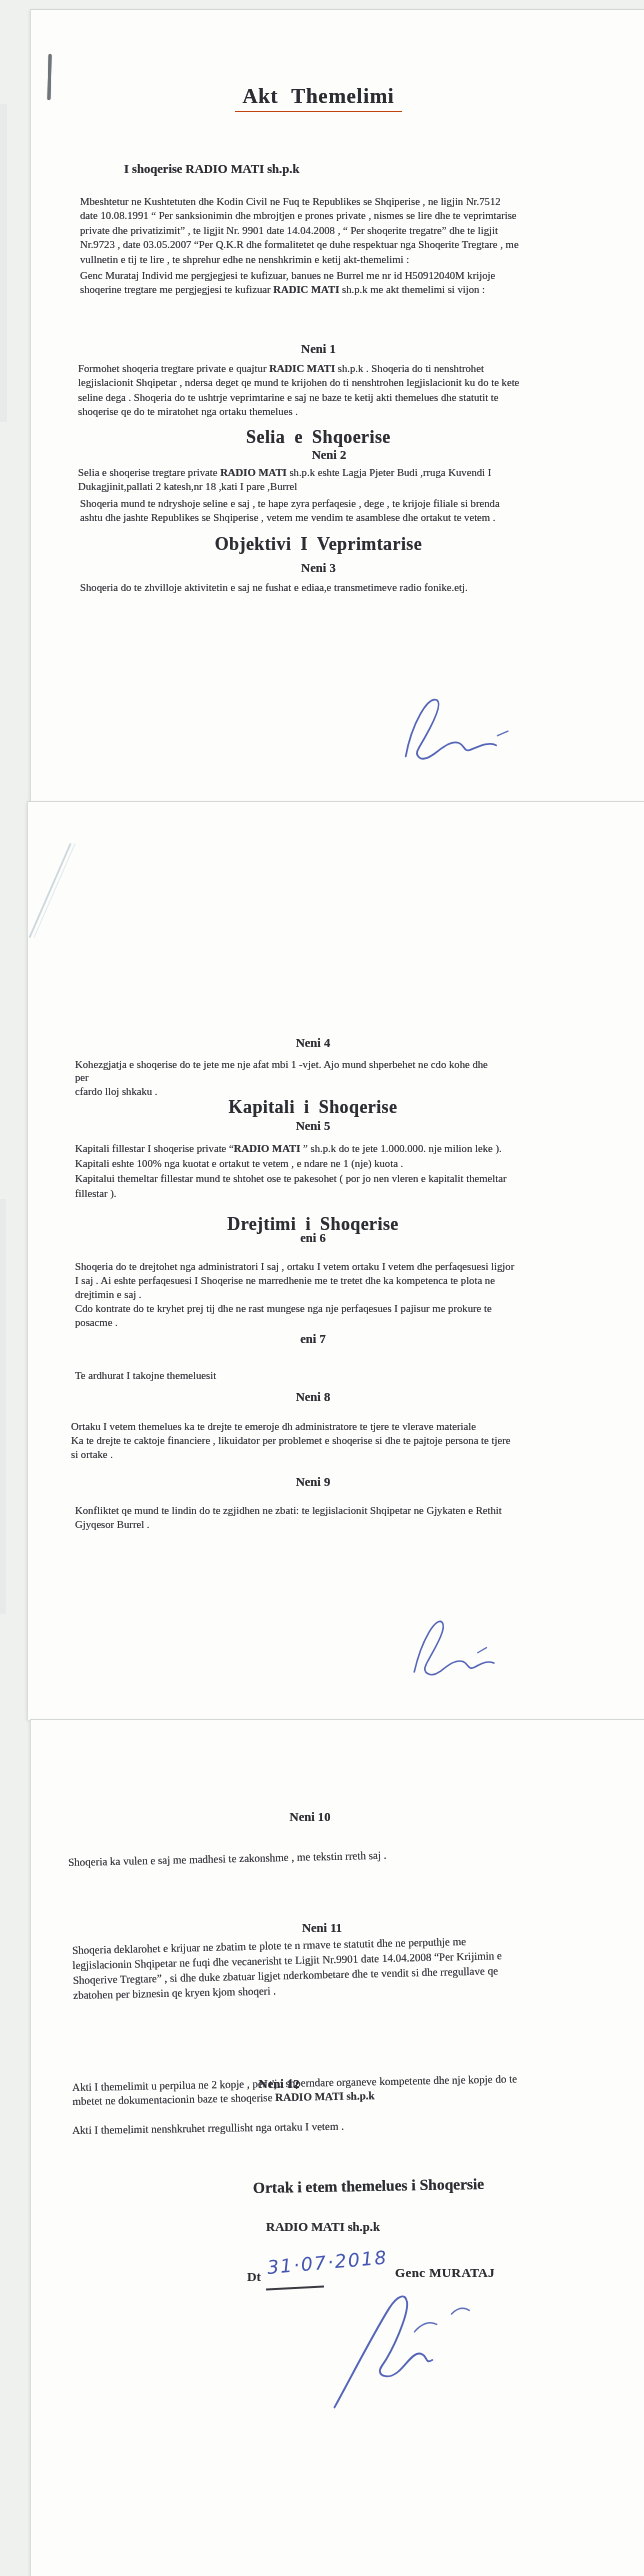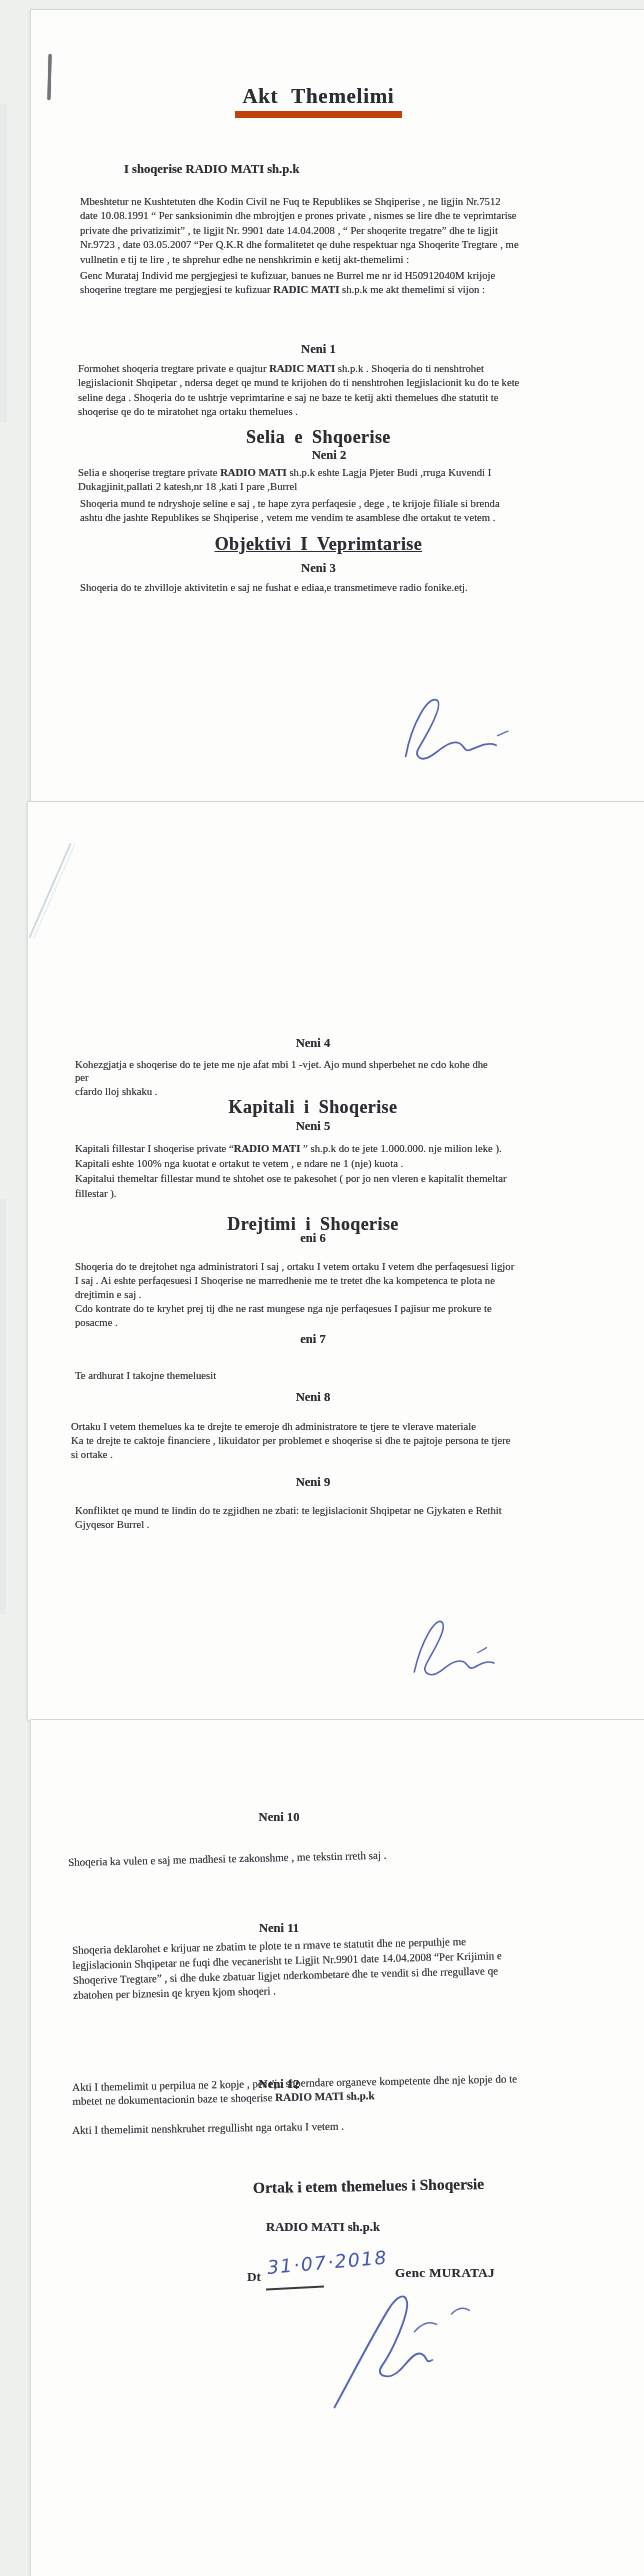--- a/index.html
+++ b/index.html
@@ -22,21 +22,21 @@
   .hsec{position:absolute;font-weight:bold;font-size:18px;color:#2d2d34;
         text-align:center;letter-spacing:0.4px;word-spacing:4.4px;
         text-shadow:0 0 0.4px rgba(40,40,50,.55);}
   .hneni{position:absolute;font-weight:bold;font-size:12.6px;color:#2d2d34;
          text-align:center;text-shadow:0 0 0.3px rgba(40,40,50,.5);}
   .title{
     position:absolute;text-align:center;
     font-size:21px;font-weight:bold;letter-spacing:0.7px;word-spacing:7.4px;
     color:#2c2c33;text-shadow:0 0 0.4px rgba(40,40,50,.6);
   }
-  .title span{display:inline-block;border-bottom:7px solid #c2410c;padding:0 7.4px 2.2px 7.4px;}
+  .title span{display:inline-block;border-bottom:1px solid #c2410c;padding:0 7.4px 2.2px 7.4px;}
   .subtitle{position:absolute;font-weight:bold;font-size:12.6px;color:#2d2d34;
             text-shadow:0 0 0.4px rgba(40,40,50,.5);}
   .staple{position:absolute;width:3px;height:46px;background:#70757a;
           border-radius:1.5px;transform:rotate(1.5deg);
           box-shadow:0 0 0.7px #555;}
   .sig{position:absolute;}
   .ink-text{
     position:absolute;font-family:"DejaVu Sans",sans-serif;font-style:italic;
     color:#4355b0;letter-spacing:1.5px;
   }
@@ -83,21 +83,21 @@
   <div class="hneni" style="left:35px;top:438px;width:526px;">Neni 2</div>
 
   <div class="bl" style="left:47px;top:455px;">
     <span>Selia e shoqerise tregtare private </span><b>RADIO MATI</b><span> sh.p.k eshte  Lagja Pjeter Budi ,rruga Kuvendi I</span><br>
     <span>Dukagjinit,pallati 2 katesh,nr 18 ,kati I pare ,Burrel</span>
   </div>
 
   <div class="bl lines" style="left:49px;top:486px;">Shoqeria mund te ndryshoje seline e saj , te hape zyra perfaqesie , dege , te krijoje filiale si brenda
 ashtu dhe jashte Republikes se Shqiperise , vetem me vendim te asamblese dhe ortakut te vetem .</div>
 
-  <div class="hsec" style="left:24.4px;top:524px;width:526px;text-decoration:underline;">Objektivi I  Veprimtarise</div>
+  <div class="hsec" style="left:24.4px;top:524px;width:526px;">Objektivi I  Veprimtarise</div>
   <div class="hneni" style="left:24.4px;top:551px;width:526px;">Neni 3</div>
 
   <div class="bl" style="left:49px;top:570px;">Shoqeria do te zhvilloje aktivitetin e saj ne fushat e   ediaa,e transmetimeve radio fonike.etj.</div>
 
   <svg class="sig" style="left:354px;top:678px;" width="137" height="93" viewBox="0 0 185 125">
     <path d="M28,92 C36,48 58,10 70,16 C80,22 58,60 46,80 C38,93 50,100 63,91 C76,82 88,70 100,74 C108,77 106,87 116,83 C128,78 140,72 150,77" fill="none" stroke-width="2.4" stroke-linecap="round" opacity="0.9" stroke="#4355b0"></path>
     <path d="M152,64 l14,-6" fill="none" stroke-width="2" stroke-linecap="round" opacity="0.85" stroke="#4355b0"></path>
   </svg>
 </div>
 
@@ -143,24 +143,24 @@
 Gjyqesor  Burrel  .</div>
 
   <svg class="sig" style="left:370px;top:808px;" width="107" height="87" viewBox="0 0 145 118">
     <path d="M22,84 C32,40 52,8 60,17 C67,26 46,58 38,74 C32,86 45,92 56,84 C67,76 78,66 88,70 C96,73 95,83 105,77 C113,72 122,68 130,72" fill="none" stroke-width="2.2" stroke-linecap="round" opacity="0.9" stroke="#4355b0"></path>
     <path d="M108,58 l12,-7" fill="none" stroke-width="1.8" stroke-linecap="round" opacity="0.85" stroke="#4355b0"></path>
   </svg>
 </div>
 
 <div class="page" style="left:30px;top:1719px;width:614px;height:857px;">
 
-  <div class="hneni" style="left:0;top:90px;width:496px;">Neni 10</div>
+  <div class="hneni" style="left:0;top:90px;width:496px;padding-left:31px;">Neni 10</div>
   <div class="bl" style="left:37px;top:135px;font-size:11px;transform:rotate(-1.3deg);transform-origin:left top;">Shoqeria ka vulen e saj me madhesi te zakonshme , me tekstin rreth saj .</div>
 
-  <div class="hneni" style="left:0;top:201px;width:496px;">Neni 11</div>
+  <div class="hneni" style="left:0;top:201px;width:496px;padding-left:43px;">Neni 11</div>
   <div class="bl lines" style="left:41px;top:223px;line-height:15px;font-size:11px;transform:rotate(-1.3deg);transform-origin:left top;">Shoqeria deklarohet e krijuar ne zbatim te plote te n  rmave te statutit dhe ne perputhje me
 legjislacionin Shqipetar ne fuqi dhe vecanerisht te Ligjit Nr.9901 date 14.04.2008 “Per Krijimin e
 Shoqerive Tregtare” , si dhe duke zbatuar ligjet nderkombetare dhe te vendit si dhe rregullave qe
 zbatohen per biznesin qe kryen kjom shoqeri .</div>
 
   <div class="hneni" style="left:0;top:309px;width:496px;margin-top:48px;">Neni 12</div>
   <div class="bl" style="left:41px;top:360px;line-height:14.4px;font-size:11px;transform:rotate(-1.1deg);transform-origin:left top;">
     <span>Akti  I themelimit u perpilua ne 2 kopje , per t'ju shperndare organeve kompetente dhe nje kopje do te</span><br>
     <span>mbetet ne dokumentacionin baze te shoqerise </span><b>RADIO MATI sh.p.k</b><span></span>
   </div>

